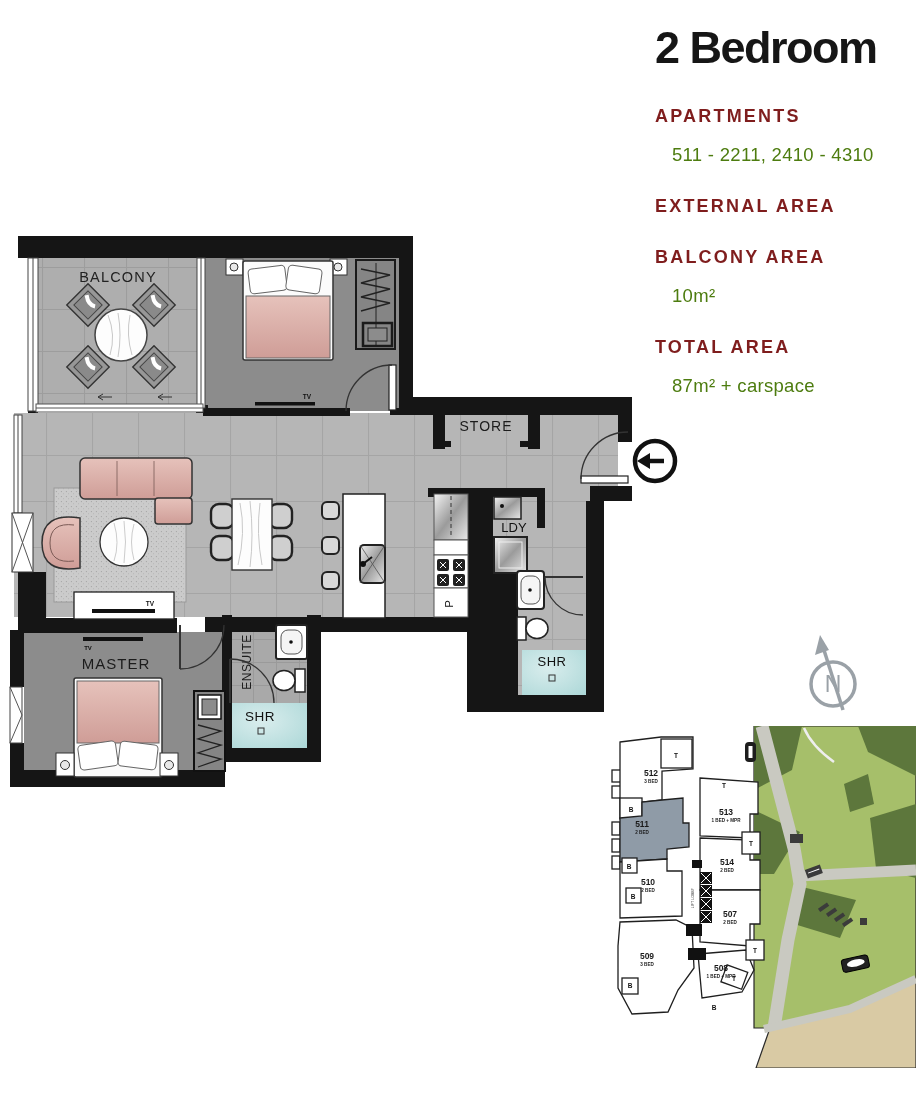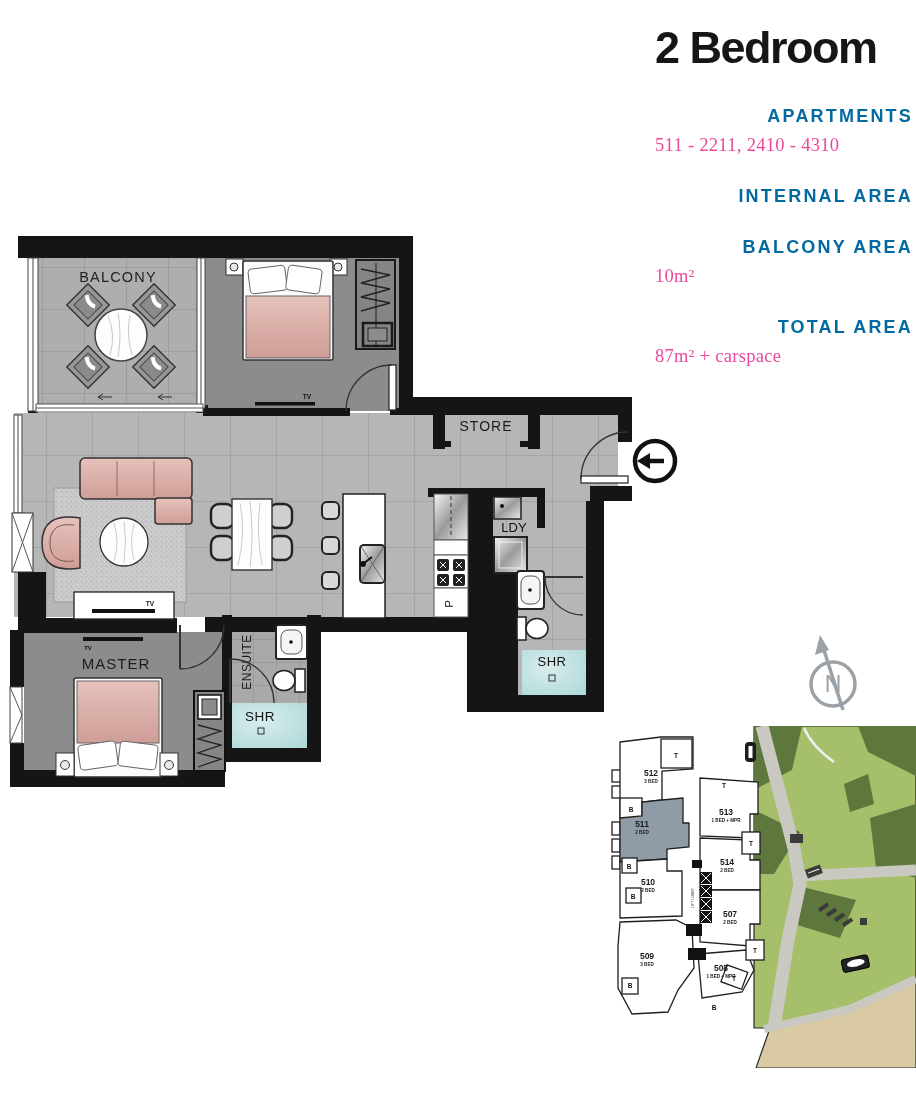--- a/index.html
+++ b/index.html
@@ -1,40 +1,40 @@
 <!DOCTYPE html>
 <html><head>
 <meta charset="utf-8">
 <style>
   html,body{margin:0;padding:0;background:#fff;}
   .page{position:relative;width:916px;height:1108px;background:#fff;overflow:hidden;
         font-family:"Liberation Sans",sans-serif;color:#1a1a1a;}
   .info{position:absolute;left:655px;top:22px;width:258px;}
   .info h1{margin:0 0 32px 0;font-size:45px;font-weight:700;letter-spacing:-1.5px;color:#161616;}
-  .sec h2{margin:30px 0 8px 0;font-size:18px;font-weight:700;letter-spacing:2.2px;color:#0369a1;text-align:right;}
+  .sec h2{margin:30px 0 8px 0;font-size:18px;font-weight:700;letter-spacing:2.2px;color:#7f1d1d;}
   .sec:first-of-type h2{margin-top:0;}
-  .sec p{margin:0;font-size:18.5px;letter-spacing:.3px;color:#ec4899;font-family:Liberation Serif, serif;}
+  .sec p{margin:17px;font-size:18.5px;letter-spacing:.3px;color:#4d7c0f;}
   svg text{font-family:"Liberation Sans",sans-serif;}
   .plan{position:absolute;left:0;top:225px;}
   .compass{position:absolute;left:798px;top:630px;}
   .keyplan{position:absolute;left:606px;top:726px;}
 </style>
 </head>
 <body>
 
 <div class="page">
 
   <section class="info">
     <h1>2 Bedroom</h1>
     <div class="sec">
       <h2>APARTMENTS</h2>
       <p>511 - 2211, 2410 - 4310</p>
     </div>
     <div class="sec">
-      <h2>INTERNAL AREA</h2>
+      <h2>EXTERNAL AREA</h2>
     </div>
     <div class="sec">
       <h2>BALCONY AREA</h2>
       <p>10m²</p>
     </div>
     <div class="sec">
       <h2>TOTAL AREA</h2>
       <p>87m² + carspace</p>
     </div>
   </section>

